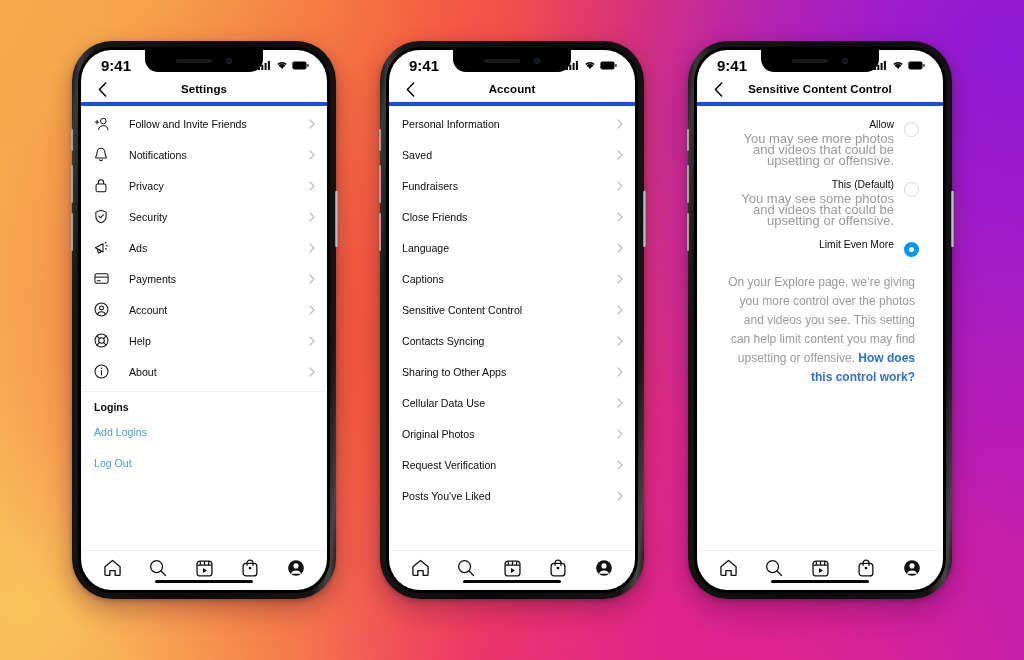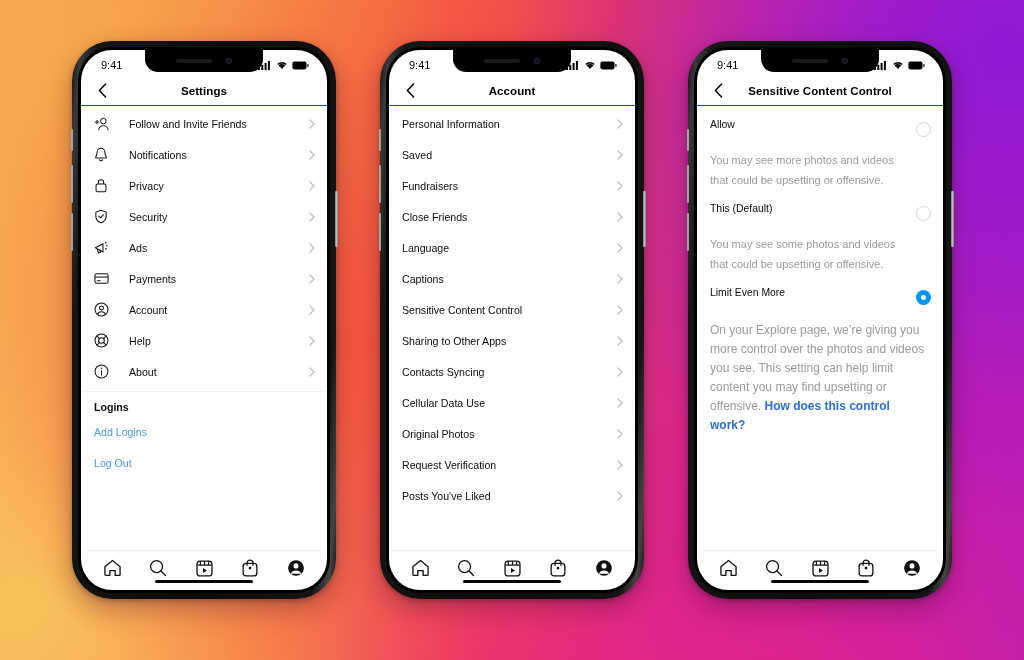--- a/index.html
+++ b/index.html
@@ -57,32 +57,32 @@
     border-radius:1px;
   }
   .btn-left{left:-1.5px;width:2.5px;}
   .btn-right{right:-1.5px;width:2.5px;}
 
   
   .statusbar{
     height:26px;flex:0 0 26px;
     display:flex;align-items:center;justify-content:space-between;
     padding:4px 18px 0 20px;box-sizing:border-box;
-    font-size:11px;font-weight:normal;color:#000;
+    font-size:15px;font-weight:bold;color:#000;
     position:relative;z-index:10;
   }
   .st-right{display:flex;align-items:center;gap:4px;}
 
   
   .navbar{
     flex:0 0 30px;height:30px;
     display:flex;align-items:center;
     position:relative;
     padding:0 12px;box-sizing:border-box;
-    border-bottom:1px solid #1d4ed8;
+    border-bottom:4px solid #1d4ed8;
   }
   .back{width:18px;height:18px;display:flex;align-items:center;justify-content:center;cursor:pointer;}
   .navtitle{
     position:absolute;left:0;right:0;text-align:center;
     font-size:11.5px;font-weight:bold;color:#000;letter-spacing:.1px;
     pointer-events:none;
   }
 
   
   .list{flex:1 1 auto;overflow:hidden;padding-top:2px;}
@@ -95,25 +95,25 @@
   .row .ic{width:19px;flex:0 0 19px;display:flex;align-items:center;justify-content:flex-start;}
   .row .lbl{flex:1 1 auto;font-size:10.6px;color:#0b0b0b;white-space:nowrap;}
   .row.noicon .lbl{padding-left:0;}
   .chev{flex:0 0 auto;color:#b9b9b9;display:flex;align-items:center;}
 
   .sep{height:1px;background:#efefef;margin:4px 0 0 0;}
   .grouphdr{font-size:10.6px;font-weight:bold;color:#0b0b0b;padding:9px 13px 3px;}
   .link{font-size:10.6px;color:#4a9ae8;padding:0 13px;height:31px;display:flex;align-items:center;cursor:pointer;}
 
   
-  .optlist{flex:1 1 auto;padding:6px 0 0;}
+  .optlist{flex:1 1 auto;padding:6px 12px 0;text-align:right;}
   .opt{display:flex;align-items:flex-start;padding:6px 12px 6px 13px;cursor:pointer;}
   .opt .txt{flex:1 1 auto;padding-right:10px;}
   .opt .t1{font-size:10.4px;color:#0b0b0b;line-height:13px;}
-  .opt .t2{font-size:11px;color:#9a9a9a;line-height:20px;margin-top:19px;}
+  .opt .t2{font-size:13px;color:#9a9a9a;line-height:11px;margin-top:2px;}
   .radio{
     flex:0 0 auto;width:15px;height:15px;border-radius:50%;
     border:1.4px solid #d6d6d6;box-sizing:border-box;margin-top:4px;
   }
   .radio.on{
     border:none;background:#0095f6;
     display:flex;align-items:center;justify-content:center;
   }
   .radio.on::after{content:"";width:5px;height:5px;border-radius:50%;background:#fff;}
   .note{
@@ -458,29 +458,29 @@
           </div>
           <div class="row noicon">
             <span class="lbl">Sensitive Content Control</span>
             <span class="chev">
               <svg width="6" height="10" viewBox="0 0 6 10">
                 <path d="M1 1l4 4-4 4" stroke="#bdbdbd" stroke-width="1.2" fill="none" stroke-linecap="round" stroke-linejoin="round"></path>
               </svg>
             </span>
           </div>
           <div class="row noicon">
+            <span class="lbl">Contacts Syncing</span>
+            <span class="chev">
+              <svg width="6" height="10" viewBox="0 0 6 10">
+                <path d="M1 1l4 4-4 4" stroke="#bdbdbd" stroke-width="1.2" fill="none" stroke-linecap="round" stroke-linejoin="round"></path>
+              </svg>
+            </span>
+          </div>
+          <div class="row noicon">
             <span class="lbl">Sharing to Other Apps</span>
-            <span class="chev">
-              <svg width="6" height="10" viewBox="0 0 6 10">
-                <path d="M1 1l4 4-4 4" stroke="#bdbdbd" stroke-width="1.2" fill="none" stroke-linecap="round" stroke-linejoin="round"></path>
-              </svg>
-            </span>
-          </div>
-          <div class="row noicon">
-            <span class="lbl">Contacts Syncing</span>
             <span class="chev">
               <svg width="6" height="10" viewBox="0 0 6 10">
                 <path d="M1 1l4 4-4 4" stroke="#bdbdbd" stroke-width="1.2" fill="none" stroke-linecap="round" stroke-linejoin="round"></path>
               </svg>
             </span>
           </div>
           <div class="row noicon">
             <span class="lbl">Cellular Data Use</span>
             <span class="chev">
               <svg width="6" height="10" viewBox="0 0 6 10">

